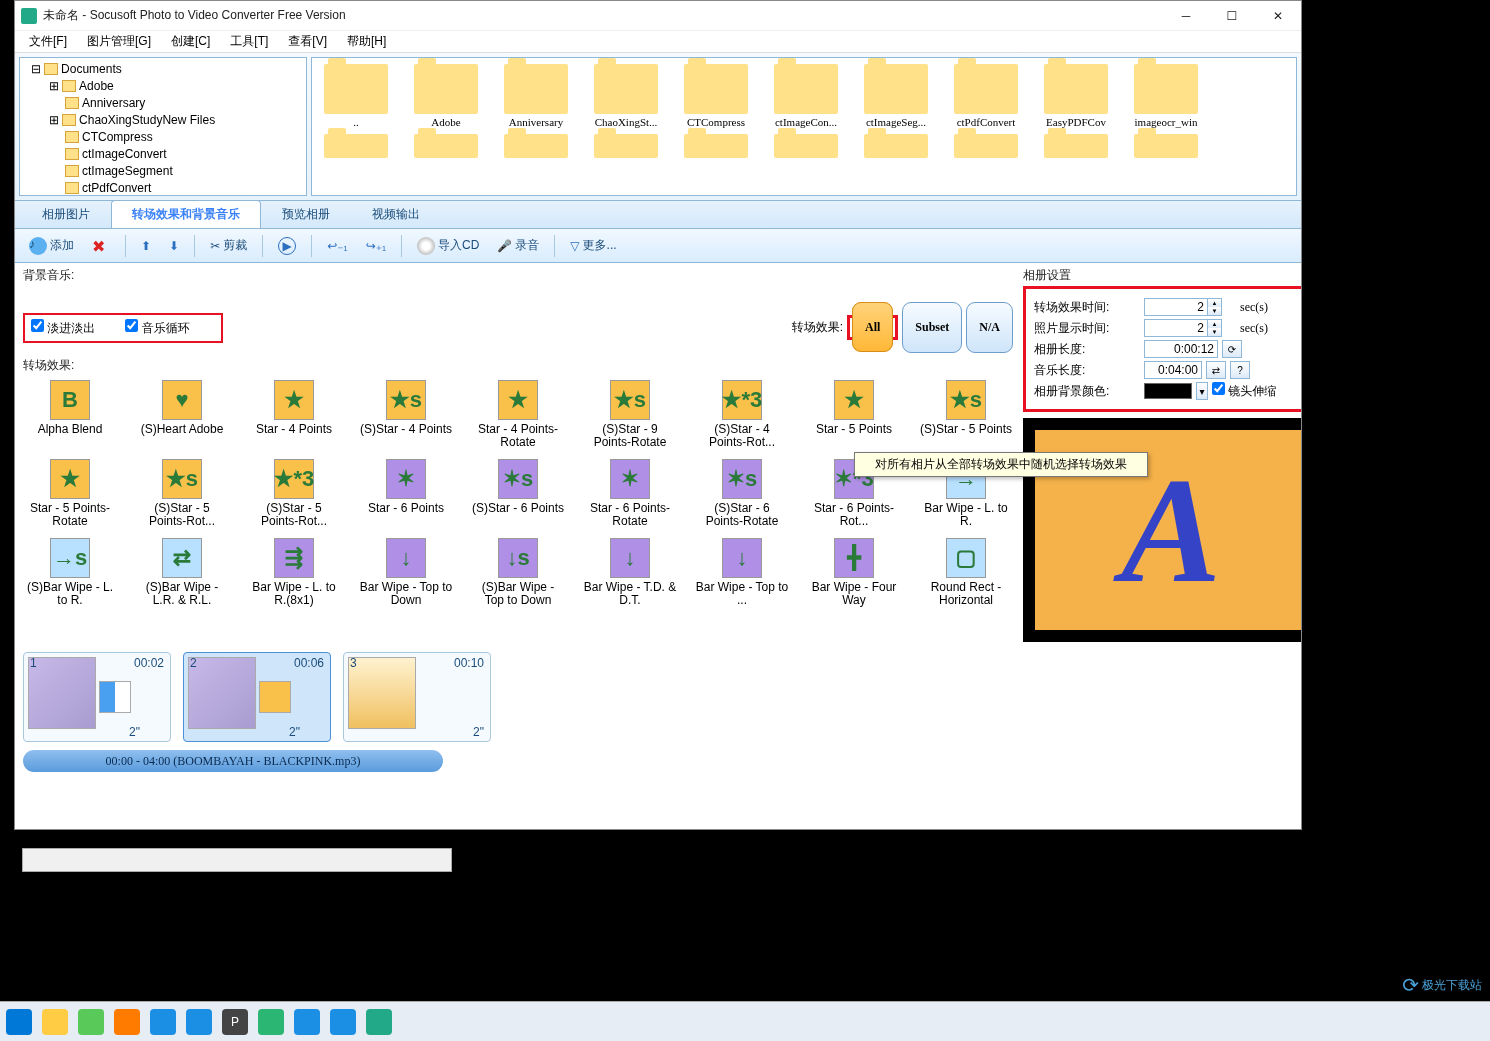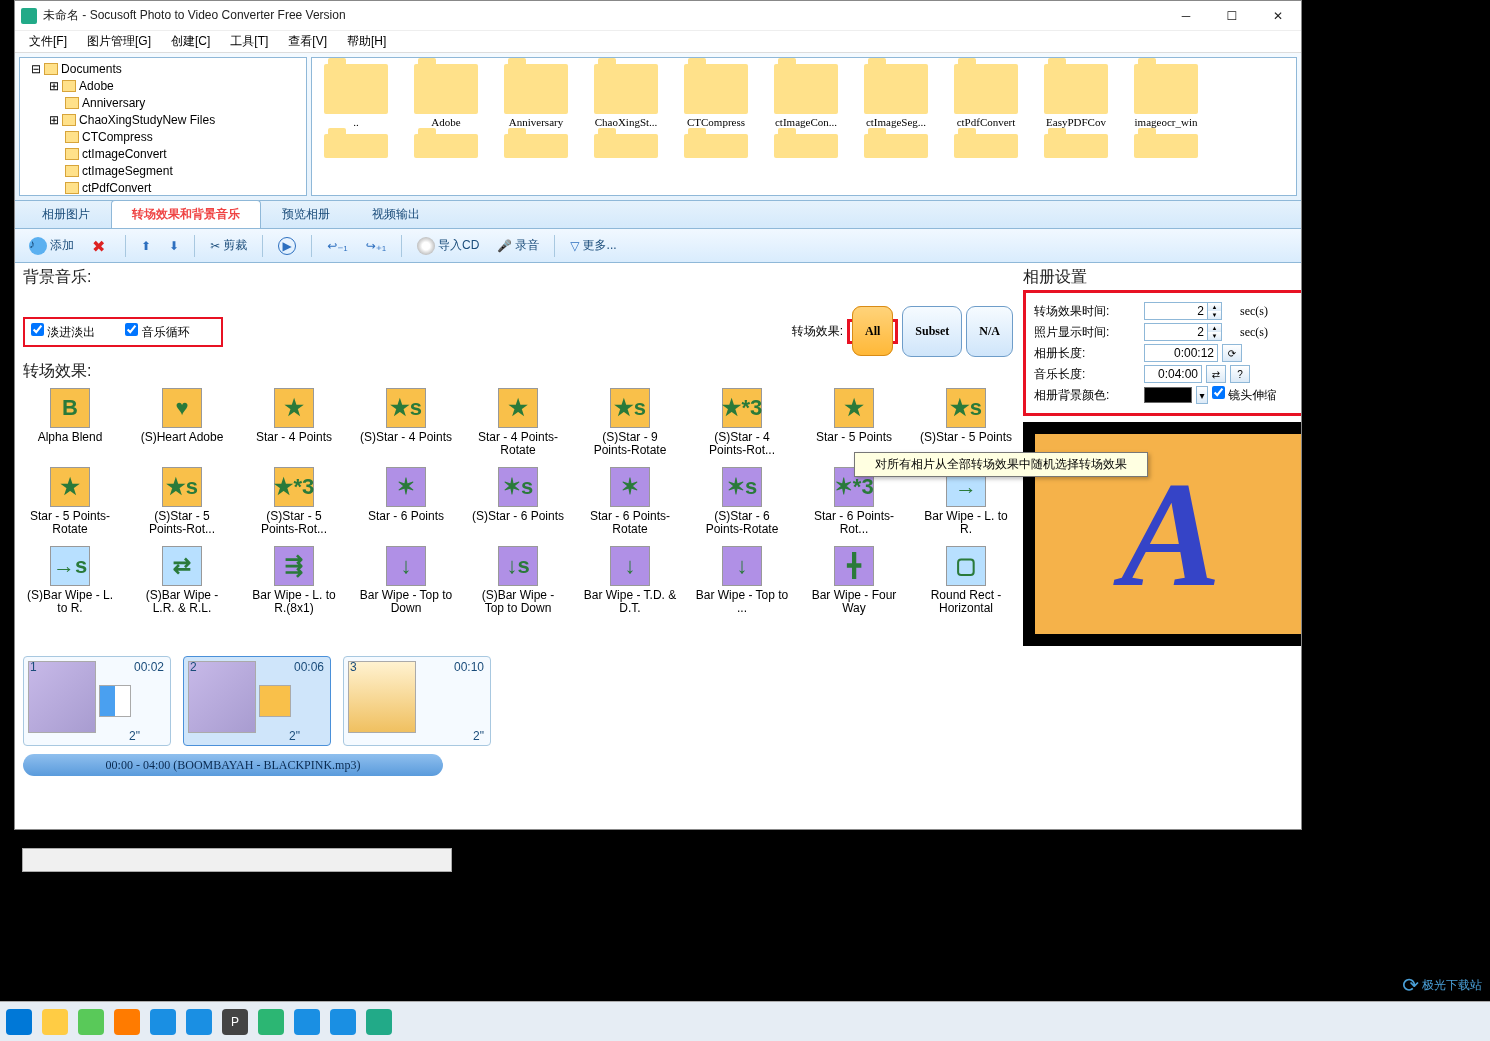--- a/index.html
+++ b/index.html
@@ -17,31 +17,31 @@
 .tree-row { white-space: nowrap; line-height: 17px; font-family: "SimSun"; }
 .tree-ic { display: inline-block; width: 14px; height: 12px; background: #ffe18a; border: 1px solid #d7a43a; margin-right: 3px; vertical-align: -2px; }
 .thumbs-pane { flex: 1; background: #fff; border: 1px solid #8fb8d8; overflow: hidden; padding: 6px 4px; }
 .thumbs-row { display: flex; gap: 10px; margin-bottom: 6px; }
 .thumb { width: 80px; text-align: center; }
 .thumb .folder { width: 64px; height: 50px; margin: 0 auto 2px; background: #ffe18a; border-radius: 2px; position: relative; }
 .thumb .folder::before { content: ""; position: absolute; top: -6px; left: 4px; width: 18px; height: 6px; background: #ffe18a; border-radius: 2px 2px 0 0; }
 .thumb .cap { font-family: "SimSun"; font-size: 11px; white-space: nowrap; overflow: hidden; text-overflow: ellipsis; }
 .tabs { height: 28px; display: flex; align-items: flex-end; background: linear-gradient(#e6f2fc,#d4e9fb); border-bottom: 1px solid #8fb8d8; padding: 0 6px; }
 .tab { padding: 5px 20px; border: 1px solid transparent; border-bottom: none; border-radius: 4px 4px 0 0; color: #1a4c7a; }
-.tab.active { background: #fff; border-color: #8fb8d8; color: #ef4444; font-weight: bold; }
+.tab.active { background: #fff; border-color: #8fb8d8; color: #3b82f6; font-weight: bold; }
 .toolbar { height: 34px; background: linear-gradient(#f1f8ff,#d9ecfd); border-bottom: 1px solid #8fb8d8; display: flex; align-items: center; padding: 0 8px; gap: 6px; }
 .tbtn { padding: 3px 6px; display: flex; align-items: center; gap: 3px; color: #1a4c7a; border-radius: 3px; }
 .ticon { width: 18px; height: 18px; display: inline-block; border-radius: 9px; }
 .sep { width: 1px; height: 22px; background: #a8c8e0; margin: 0 3px; }
 .content { flex: 1; display: flex; flex-direction: column; padding: 4px 8px 8px; background: #fff; overflow: hidden; }
 .row1 { display: flex; gap: 10px; }
 .left-col { flex: 1; }
 .right-col { width: 296px; }
 fieldset.box { border: 2px solid #e81123; padding: 4px; }
-.legend-out { font-size: 16px; color: #222; margin-bottom: 2px; }
+.legend-out { font-size: 12px; color: #222; margin-bottom: 2px; }
 .music-head { display: flex; background: #fff; color: #1a4c7a; font-family: "SimSun"; padding: 2px 4px; }
 .mh1 { width: 150px; } .mh2 { width: 86px; } .mh3 { width: 140px; } .mh4 { flex: 1; }
 .music-row { display: flex; background: #2f62c0; color: #fff; font-family: "Consolas","SimSun"; padding: 2px 4px; }
 .cbrow { display: flex; align-items: center; gap: 30px; padding: 4px 0; }
 .cbrow.redbox { border: 2px solid #e81123; padding: 4px 6px; width: 200px; }
 .trans-bar { display: flex; align-items: center; gap: 4px; }
 .tb-btn { padding: 17px 12px; background: linear-gradient(#f6fbff,#cfe5fa); border: 1px solid #6e9dc9; border-radius: 9px; font-family: "SimSun"; font-weight: bold; }
 .tb-btn.sel { background: linear-gradient(#ffd37a,#ffb838); border-color: #d88b16; }
 .tb-wrap { border: 3px solid #e81123; padding: 2px; }
 .settings { border: 3px solid #e81123; padding: 6px 8px; }

